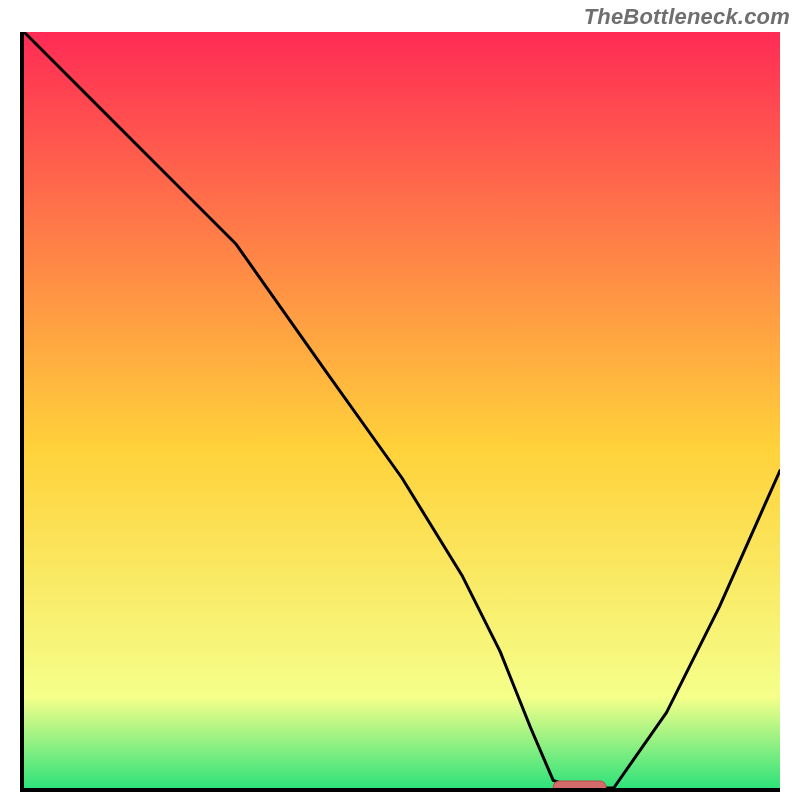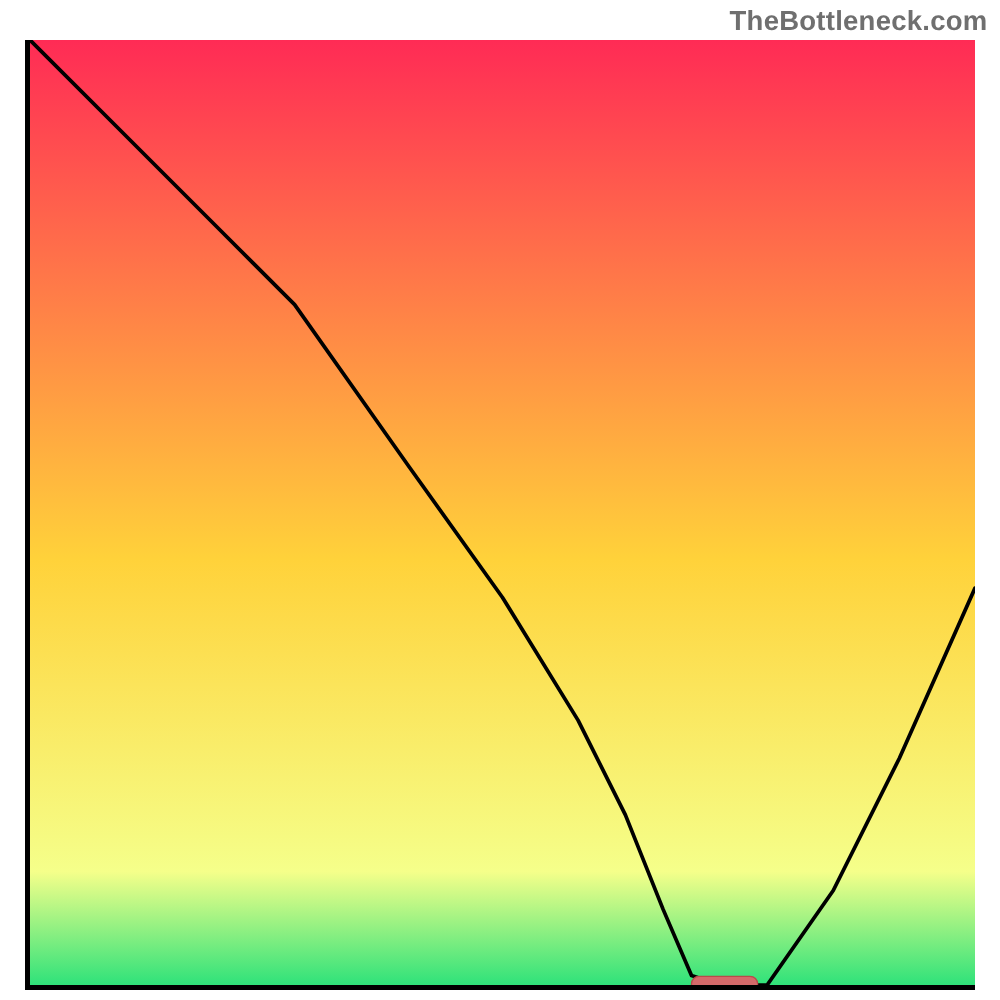--- a/index.html
+++ b/index.html
@@ -12,20 +12,21 @@
     background: #ffffff;
   }
   .watermark {
     position: absolute;
     top: 4px;
     right: 10px;
     font-size: 22px;
     font-weight: 600;
     color: #6f6f6f;
     letter-spacing: 0.2px;
+    font-style: italic;
   }
   .plot-wrap {
     position: absolute;
     top: 32px;
     left: 20px;
     width: 760px;
     height: 760px;
     border-left: 4px solid #000;
     border-bottom: 4px solid #000;
     box-sizing: border-box;

